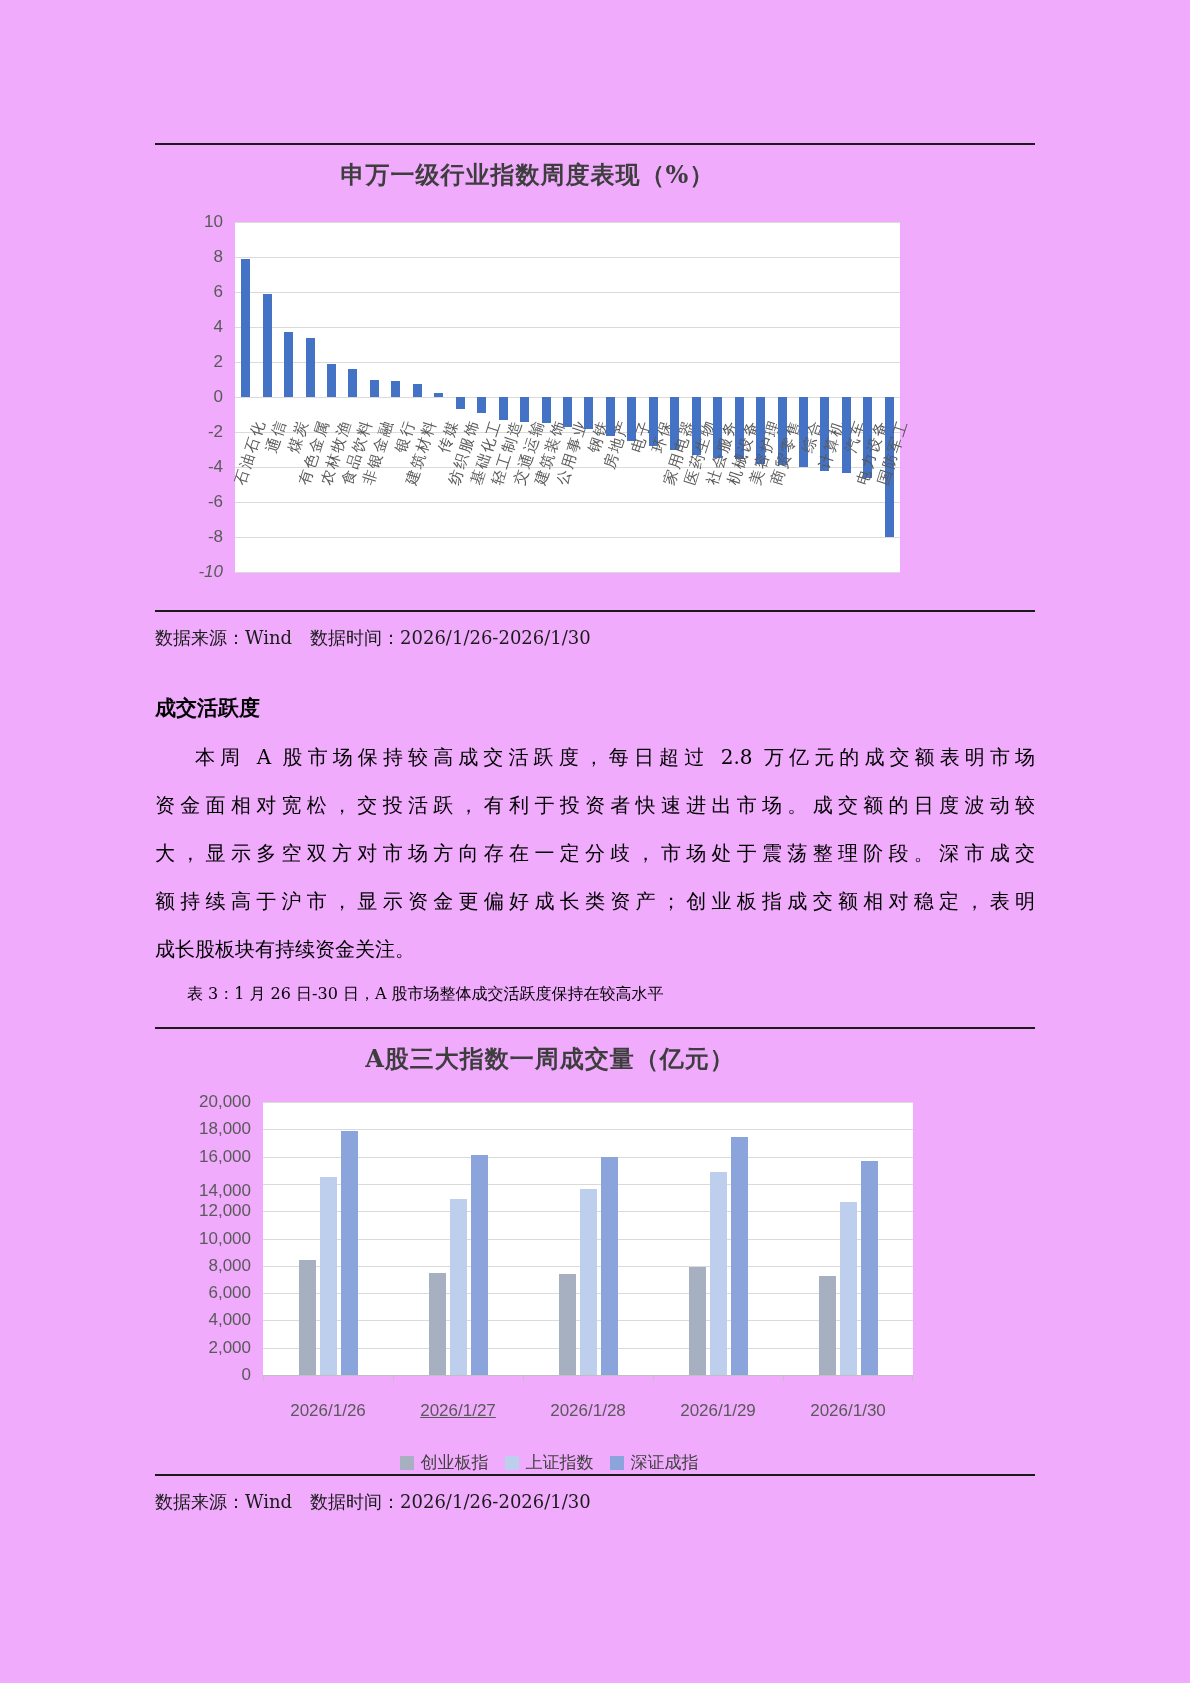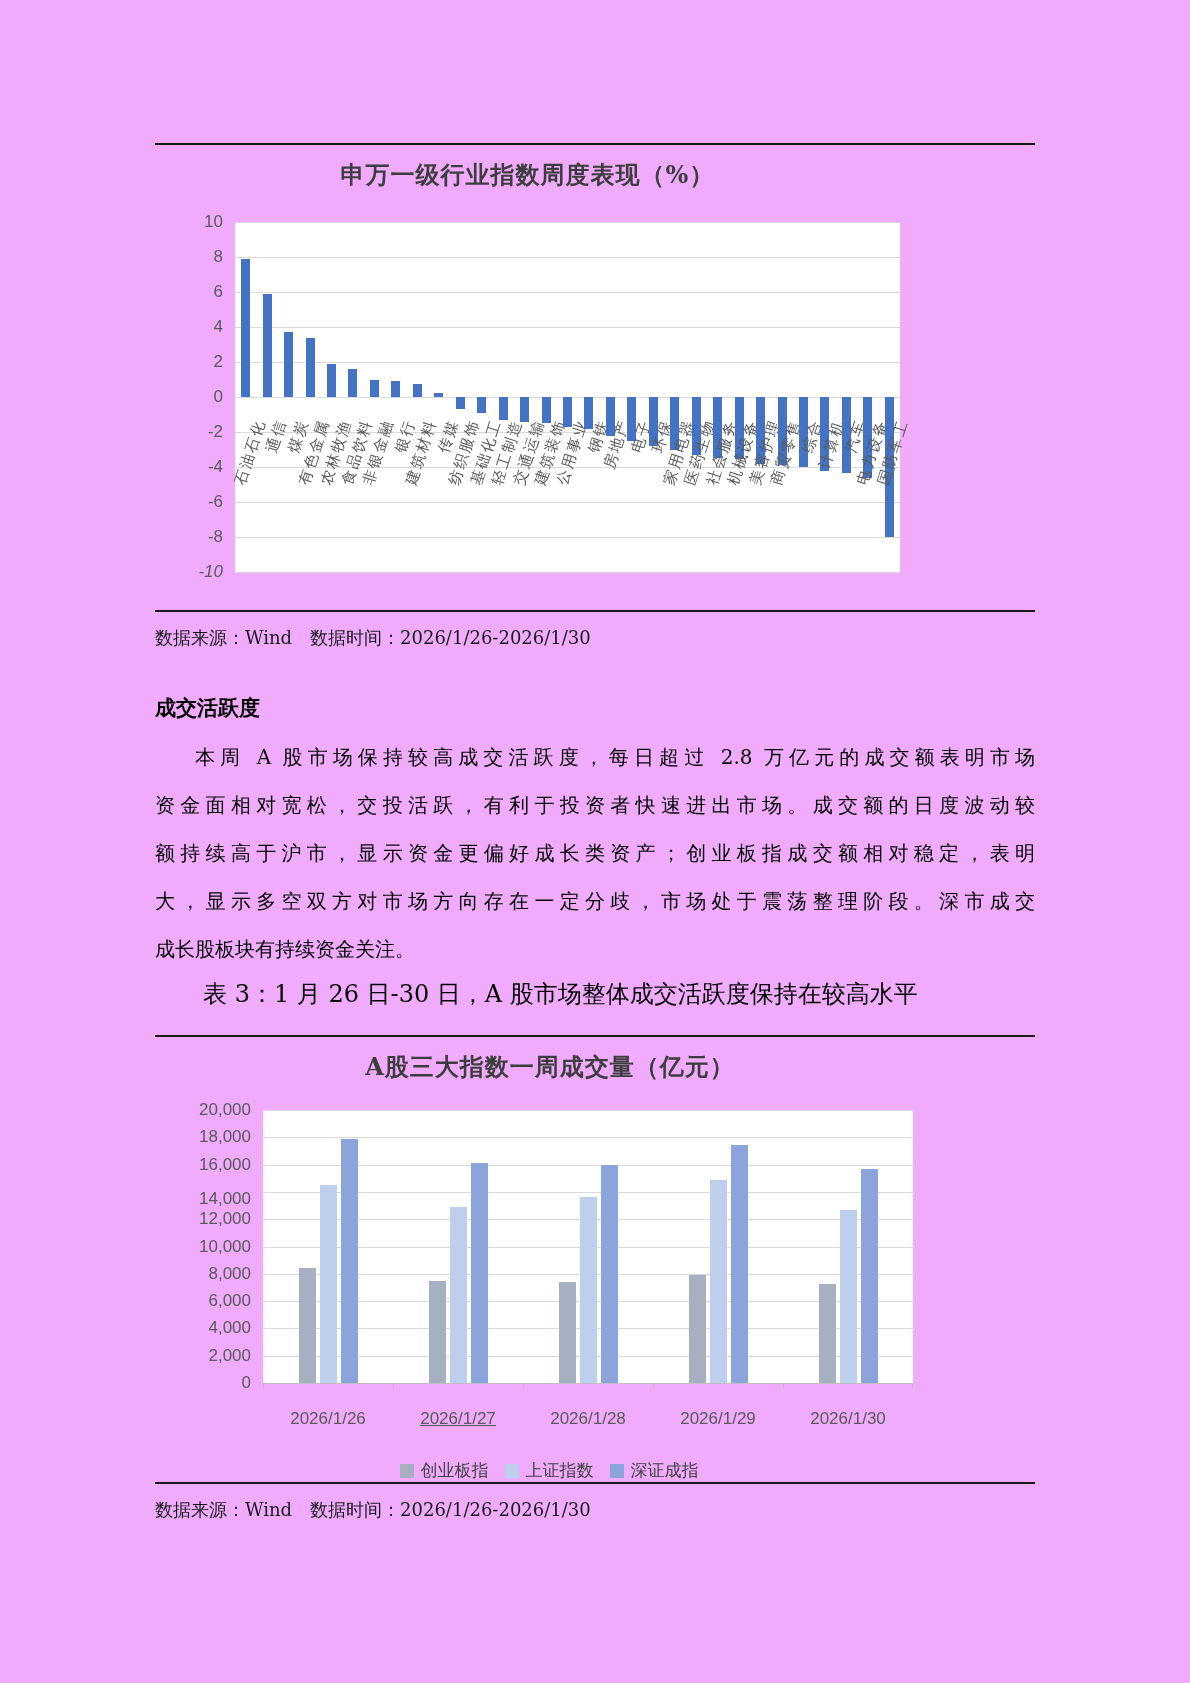--- a/index.html
+++ b/index.html
@@ -66,22 +66,22 @@
   }
   .section-heading{
     margin:42px 0 0 0;
     font-size:21px;font-weight:bold;line-height:30px;color:#000;
   }
   .para{margin-top:10px;font-size:20px;line-height:48px;color:#000;}
   .para-line{height:48px;overflow:visible;}
   .para-line.just{text-align:justify;text-align-last:justify;text-justify:inter-character;}
   .para-line.indent{text-indent:2em;}
   .table-caption{
-    margin-top:6px;margin-bottom:26px;
-    font-size:24px;line-height:30px;text-indent:2em;color:#000;
+    margin-top:6px;margin-bottom:18px;
+    font-size:16px;line-height:30px;text-indent:2em;color:#000;
   }
 </style>
 </head>
 <body>
 
 <div class="page">
   <div class="content">
 
     <div class="spacer-top"></div>
 
@@ -183,22 +183,22 @@
 
     <hr class="rule">
 
     <div class="source-line">数据来源：Wind　数据时间：2026/1/26-2026/1/30</div>
 
     <h3 class="section-heading">成交活跃度</h3>
 
     <div class="para">
       <div class="para-line just indent">本周 A 股市场保持较高成交活跃度，每日超过 2.8 万亿元的成交额表明市场</div>
       <div class="para-line just">资金面相对宽松，交投活跃，有利于投资者快速进出市场。成交额的日度波动较</div>
+      <div class="para-line just">大，显示多空双方对市场方向存在一定分歧，市场处于震荡整理阶段。深市成交</div>
       <div class="para-line just">额持续高于沪市，显示资金更偏好成长类资产；创业板指成交额相对稳定，表明</div>
-      <div class="para-line just">大，显示多空双方对市场方向存在一定分歧，市场处于震荡整理阶段。深市成交</div>
       <div class="para-line">成长股板块有持续资金关注。</div>
     </div>
 
     <div class="table-caption">表 3：1 月 26 日-30 日，A 股市场整体成交活跃度保持在较高水平</div>
 
     <hr class="rule">
 
     <div>
       <div class="chart-title t2">A股三大指数一周成交量（亿元）</div>
       <div class="chart-wrap chart2-wrap">

